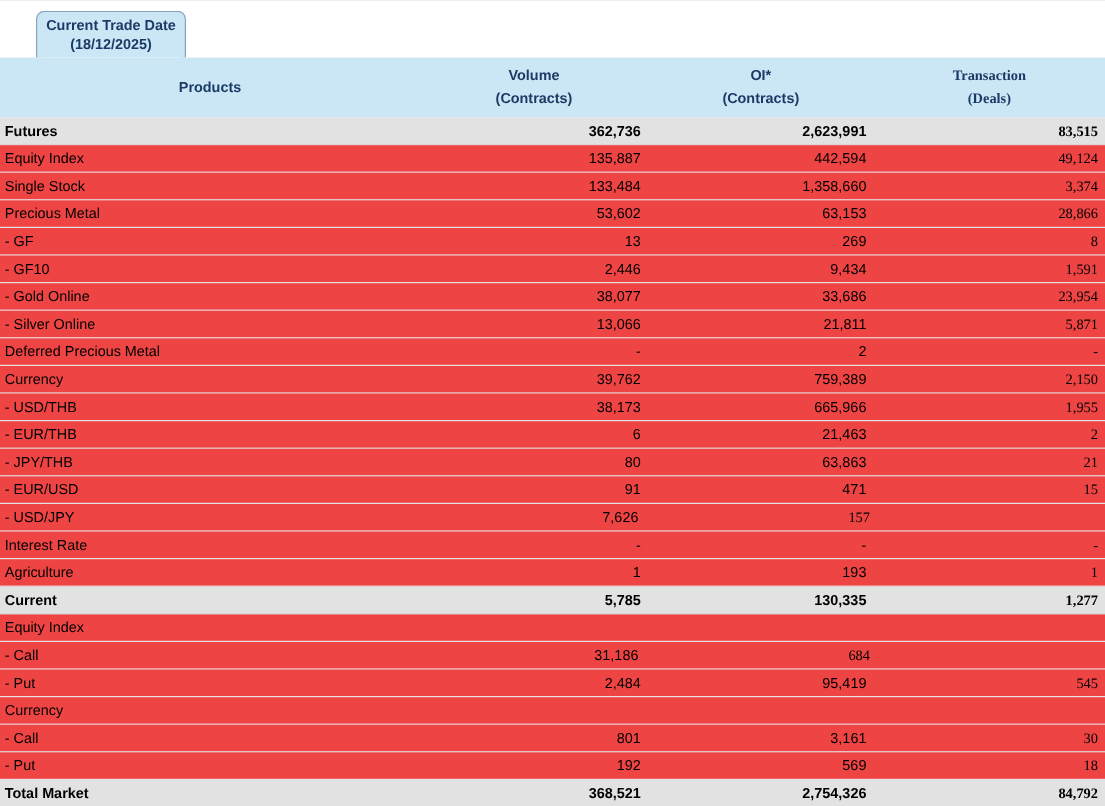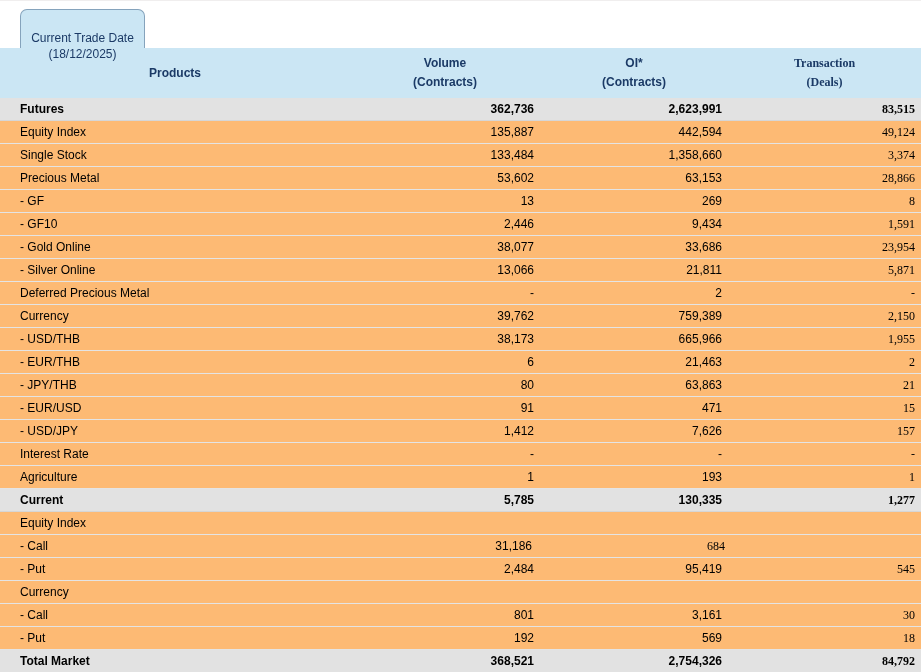--- a/index.html
+++ b/index.html
@@ -8,32 +8,32 @@
     overflow: hidden;
     background: #ffffff;
     font-family: "Liberation Sans", "DejaVu Sans", sans-serif;
   }
   .top-strip {
     height: 9px;
     border-top: 1px solid #f0eeee;
     background: #ffffff;
   }
   .tab {
-    margin-left: 20px;
+    margin-left: 30px;
     width: 125px;
     height: 39px;
     background: #cbe6f4;
     border: 1px solid #85a3bc;
     border-bottom: none;
     border-radius: 7px 7px 0 0;
     text-align: center;
     color: #1b3a66;
     font-size: 12px;
-    font-weight: normal;
-    padding-top: 20px;
+    font-weight: bold;
+    padding-top: 3px;
     line-height: 16px;
     position: relative;
     z-index: 2;
     cursor: pointer;
   }
   .header-row {
     display: flex;
     width: 921px;
     height: 50px;
     background: #cbe6f4;
@@ -49,29 +49,29 @@
   .c-oi      { width: 188px; }
   .c-trans   { width: 193px; font-family: Liberation Serif, serif; }
   .tbody .row {
     display: flex;
     width: 921px;
     height: 23px;
     align-items: center;
     font-size: 12px;
     color: #000000;
     border-bottom: 1px solid #e4e4e4;
-    background: #fdba74;
+    background: #ef4444;
   }
   .tbody .row.section {
     background: #e2e2e2;
     font-weight: bold;
     border-bottom: 1px solid #d6d6d6;
   }
   .cell { overflow: hidden; white-space: nowrap; }
-  .cell.c-product { text-align: left; padding-left: 20px; }
+  .cell.c-product { text-align: left; padding-left: 4px; }
   .cell.c-volume, .cell.c-oi, .cell.c-trans { text-align: right; padding-right: 6px; }
 </style>
 </head>
 <body>
 
 <div class="top-strip"></div>
 
 <div class="tab">
   <div>Current Trade Date</div>
   <div>(18/12/2025)</div>
@@ -190,21 +190,20 @@
 
   <div class="row">
     <div class="cell c-product">- EUR/USD</div>
     <div class="cell c-volume">91</div>
     <div class="cell c-oi">471</div>
     <div class="cell c-trans">15</div>
   </div>
 
   <div class="row">
     <div class="cell c-product">- USD/JPY</div>
-    <div class="cell c-volume">1,412</div>
     <div class="cell c-oi">7,626</div>
     <div class="cell c-trans">157</div>
   </div>
 
   <div class="row">
     <div class="cell c-product">Interest Rate</div>
     <div class="cell c-volume">-</div>
     <div class="cell c-oi">-</div>
     <div class="cell c-trans">-</div>
   </div>

